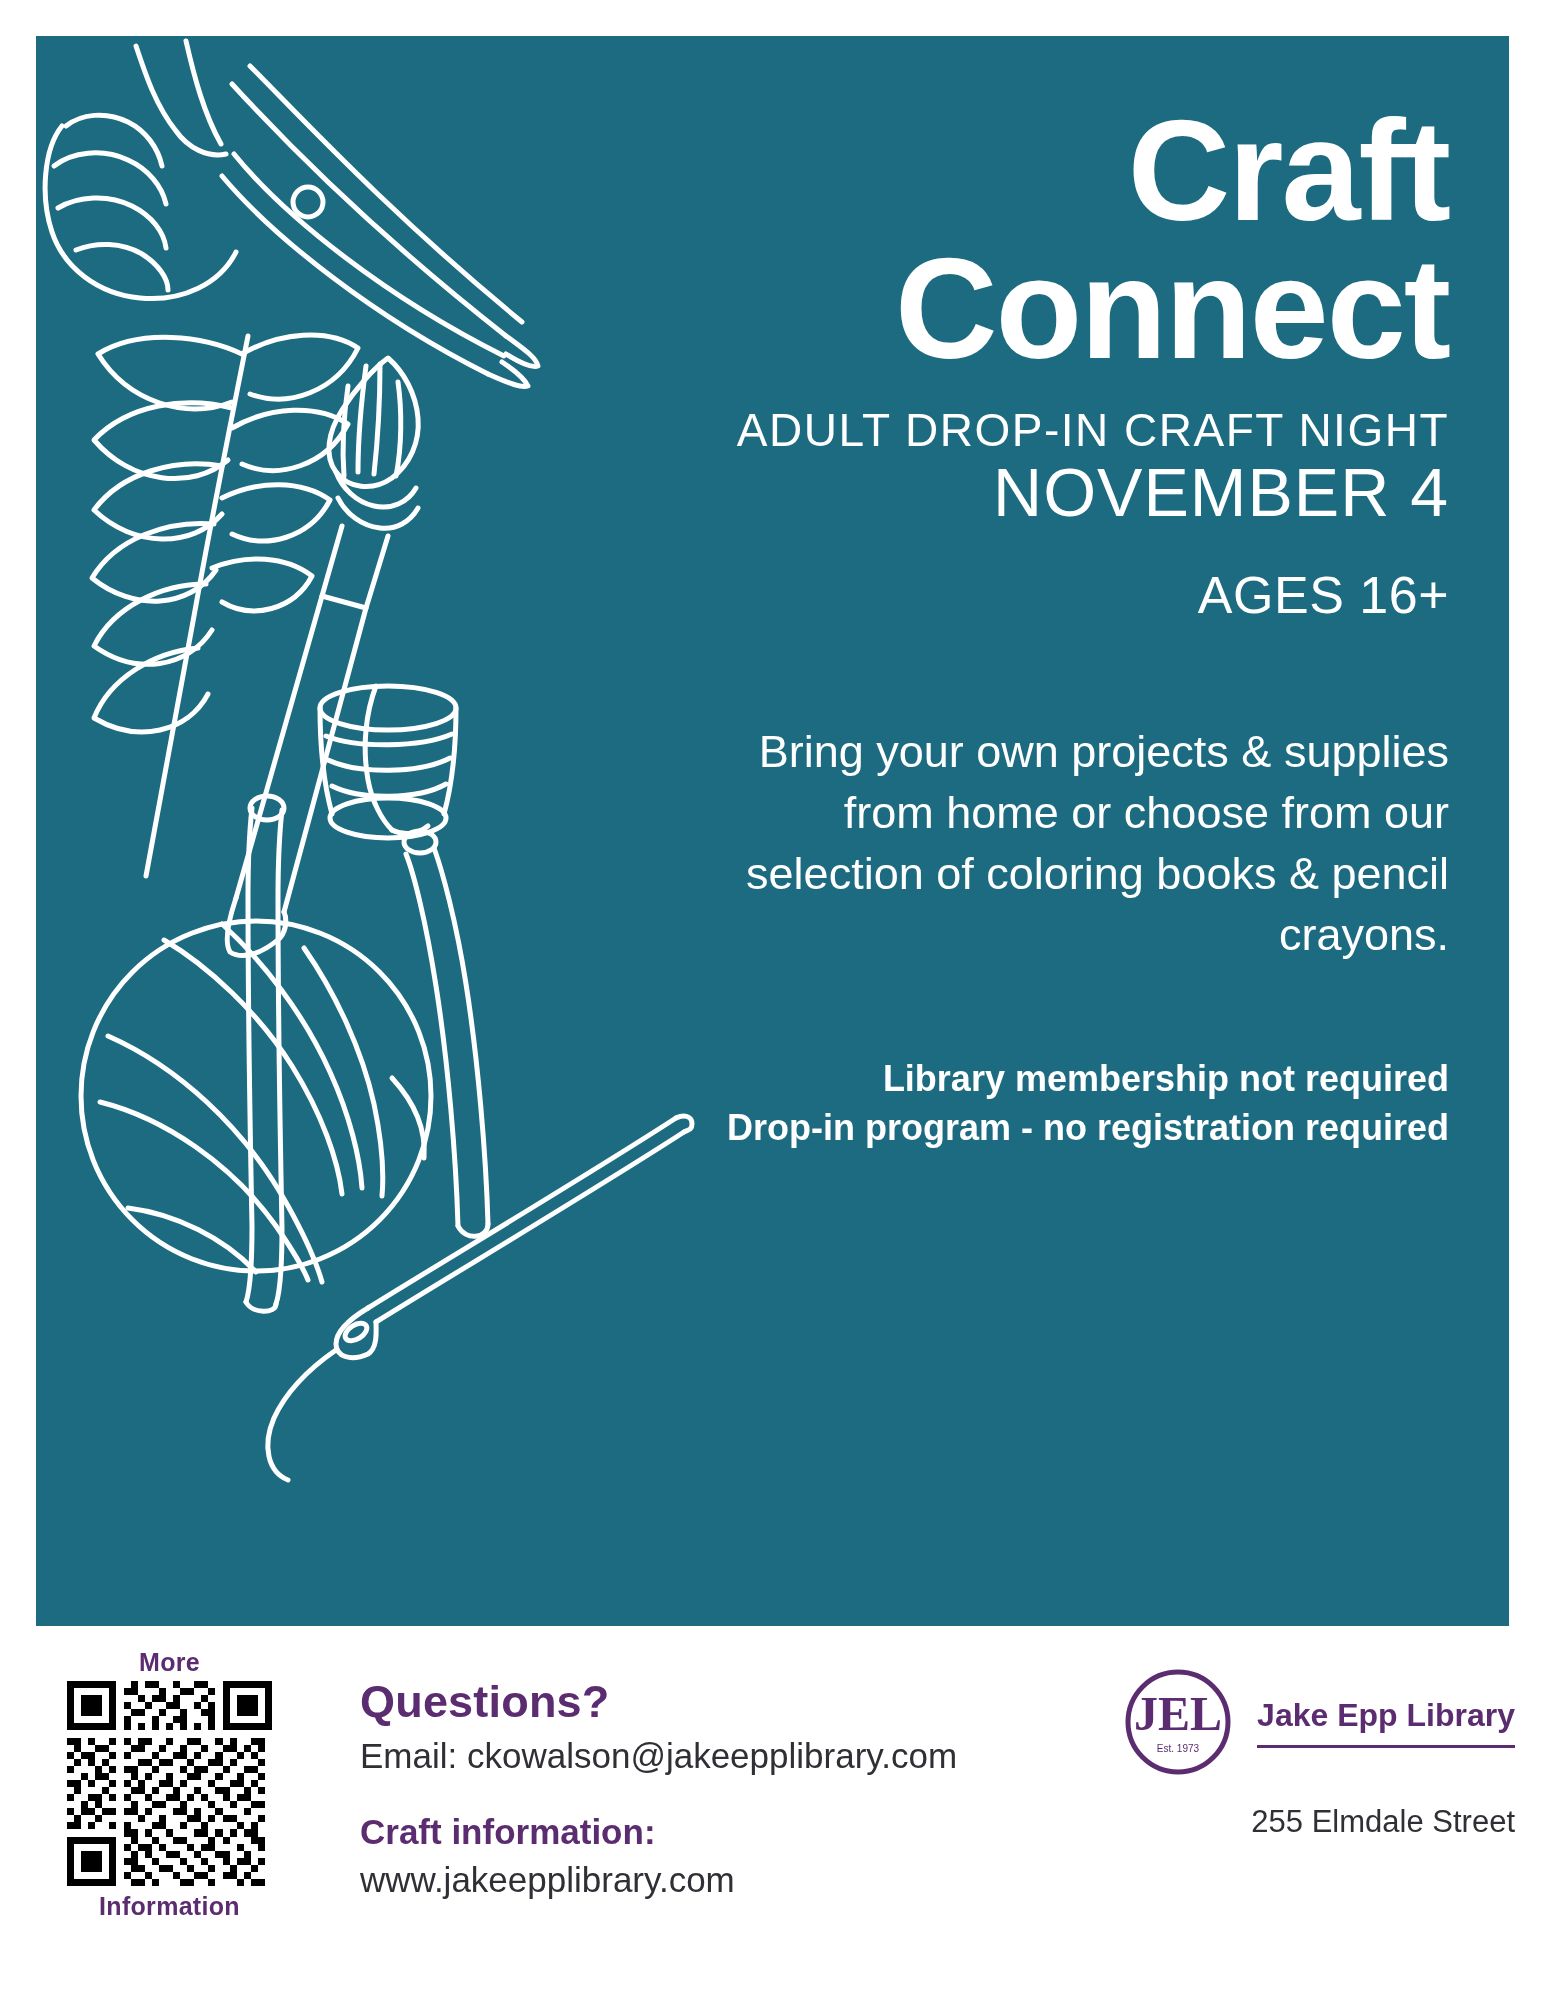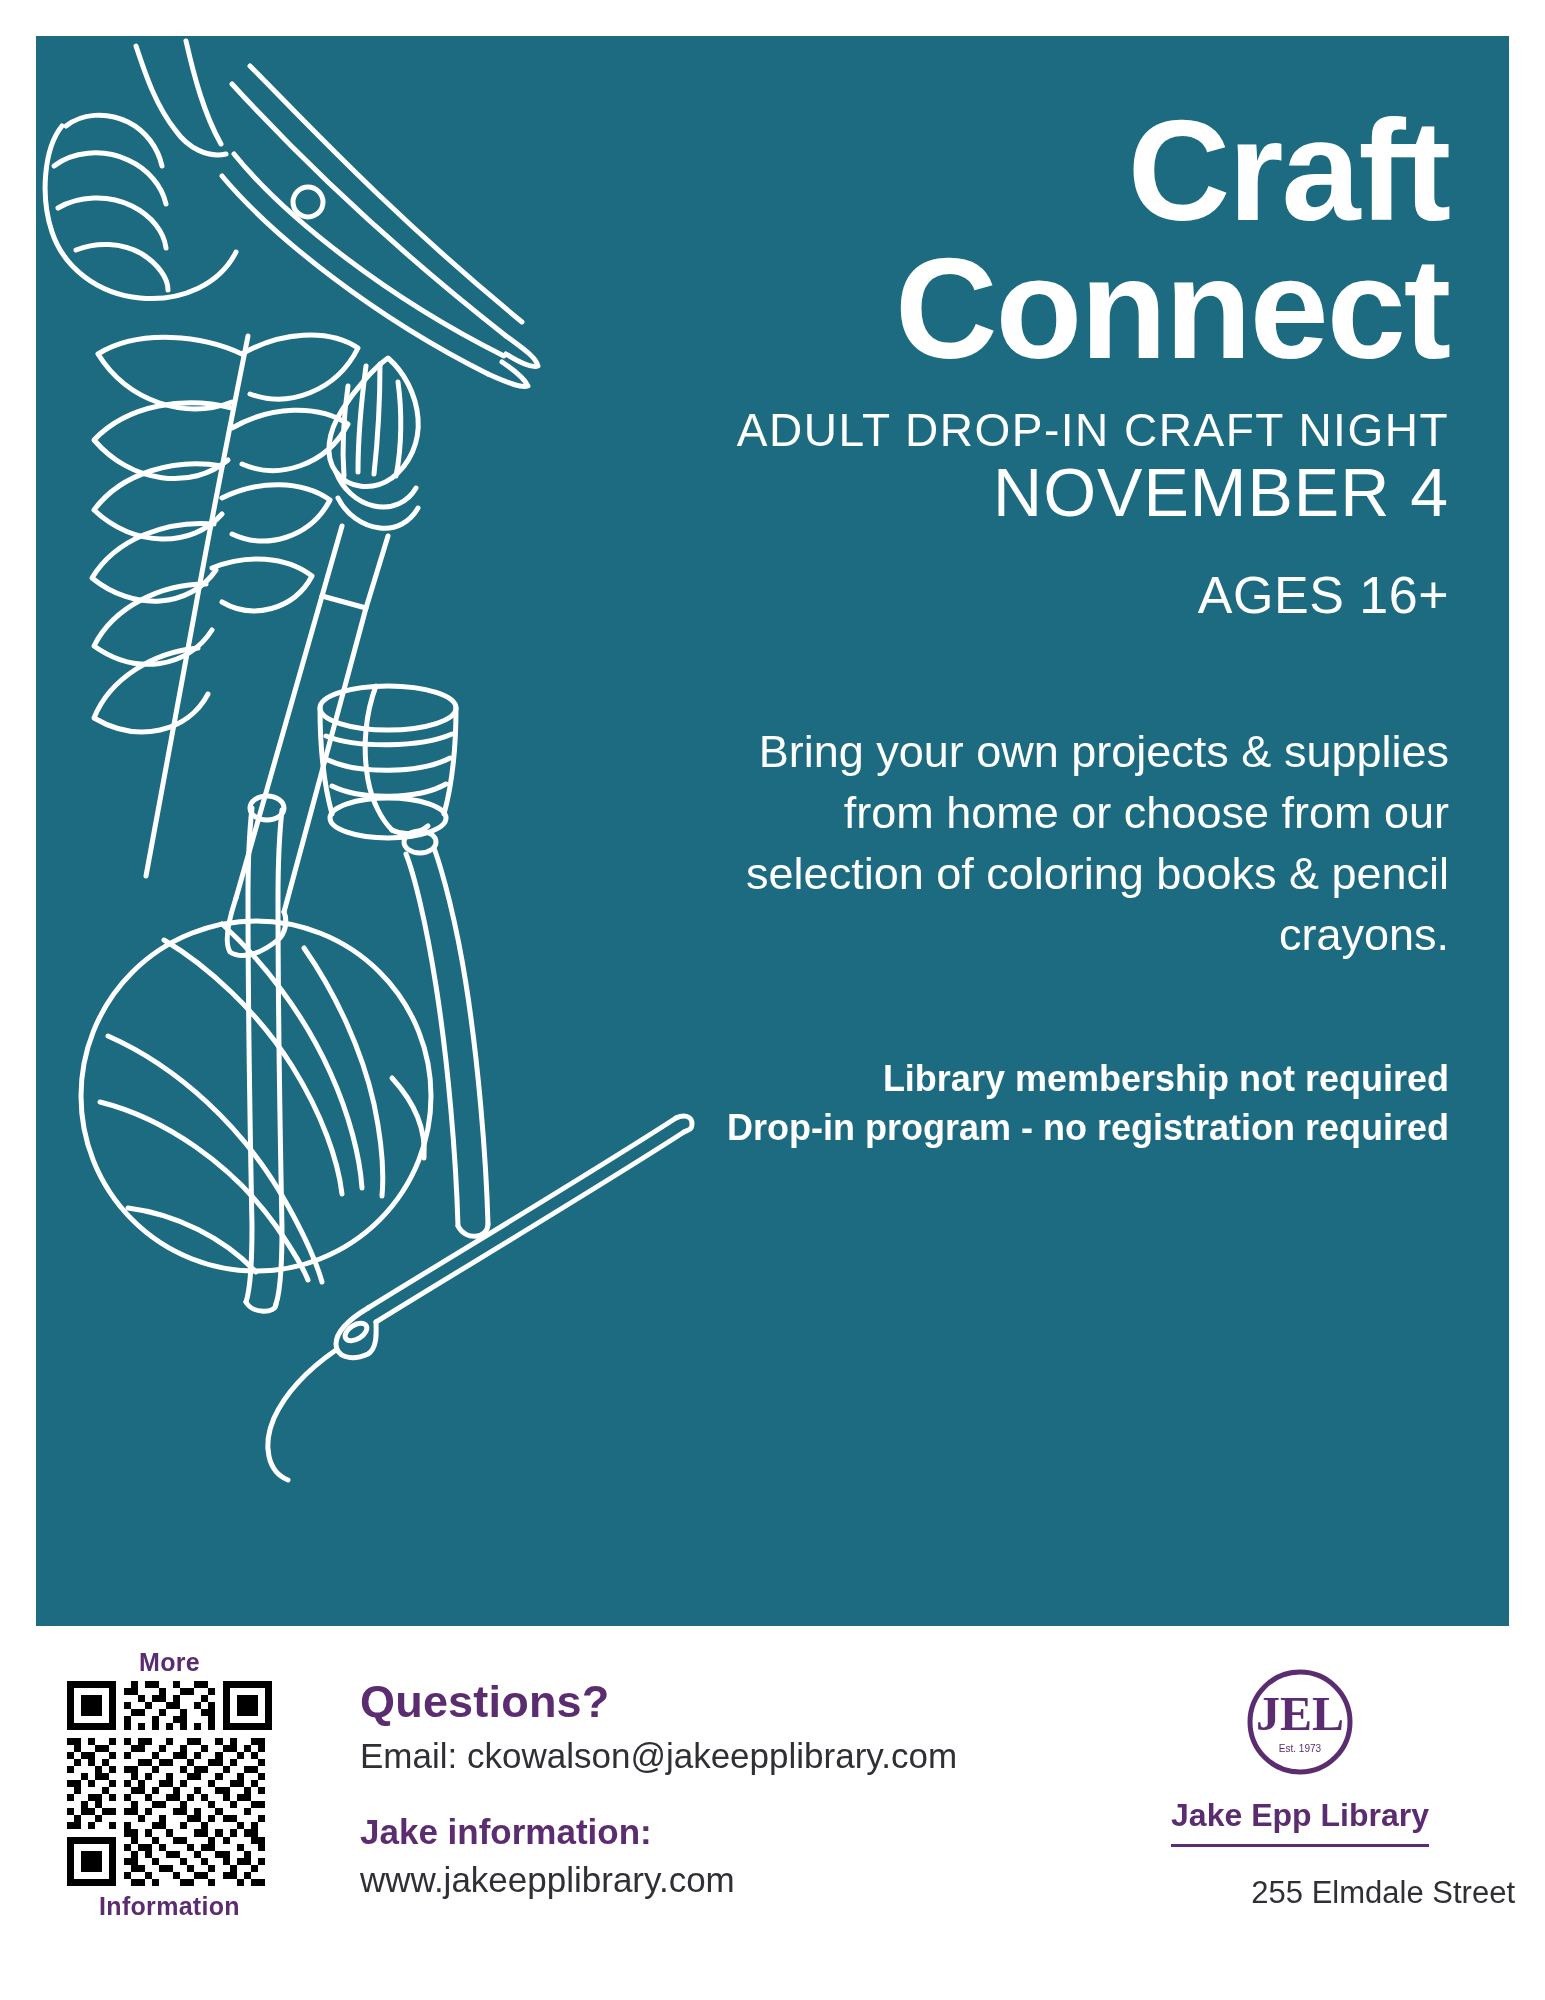--- a/index.html
+++ b/index.html
@@ -159,21 +159,20 @@
     right: 30px;
     top: 28px;
     width: 430px;
     text-align: right;
   }
   .brand-row {
     display: flex;
     align-items: center;
     justify-content: flex-end;
     gap: 20px;
-    flex-direction: column;
   }
   .brand-name {
     font-size: 32px;
     font-weight: bold;
     color: #5b2d70;
     border-bottom: 3px solid #5b2d70;
     padding-bottom: 10px;
     line-height: 1.2;
   }
   .brand-addr {
@@ -531,21 +530,21 @@
           <rect x="24" y="28" width="1" height="1"></rect>
             <rect x="26" y="28" width="2" height="1"></rect>
         </g>
       </svg>
       <div class="qr-cap bottom">Information</div>
     </div>
 
     <div class="contact">
       <div class="q-head">Questions?</div>
       <div class="q-mail">Email: ckowalson@jakeepplibrary.com</div>
-      <div class="m-head">Jake information:</div>
+      <div class="m-head">Craft information:</div>
       <div class="m-url">www.jakeepplibrary.com</div>
     </div>
 
     <div class="brand">
       <div class="brand-row">
         <svg width="118" height="108" viewBox="0 0 118 108">
           <circle cx="59" cy="54" r="50" fill="none" stroke="#5b2d70" stroke-width="5"></circle>
           <text x="59" y="62" text-anchor="middle" font-family="'Liberation Serif', serif" font-size="48" font-weight="bold" fill="#5b2d70">JEL</text>
           <text x="59" y="84" text-anchor="middle" font-family="'Liberation Sans', sans-serif" font-size="10" fill="#5b2d70">Est. 1973</text>
         </svg>

